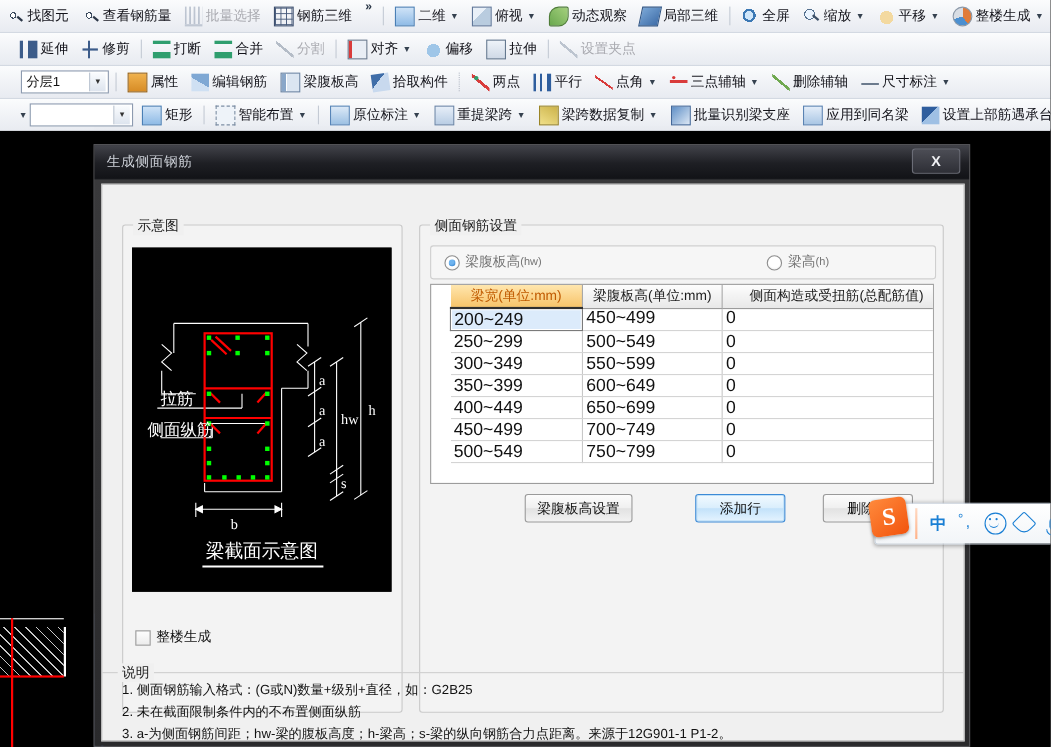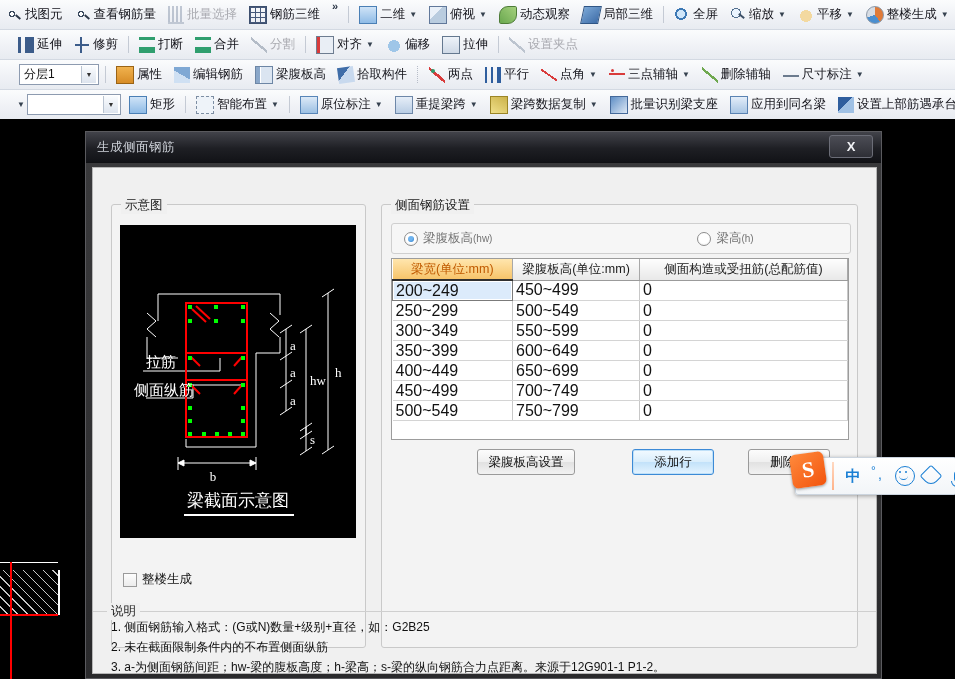--- a/index.html
+++ b/index.html
@@ -299,21 +299,21 @@
 
   
   #grid-wrap {
     position:absolute; left:9px; top:53px;
     width:458px; height:182px;
     border:1px solid #9c9c9c;
     background:#fff;
     box-sizing:border-box;
     overflow:hidden;
   }
-  table.grid { border-collapse: collapse; width: 100%; table-layout: fixed; }
+  table.grid { border-collapse: collapse; width: 100%; table-layout: fixed; margin-left: 17px; }
   table.grid th {
     height: 20px;
     font-weight: normal;
     font-size: 12.5px;
     color: #1b1b1b;
     background: linear-gradient(to bottom,#fdfdfd,#e8e8e8);
     border-right: 1px solid #a8a8a8;
     border-bottom: 1px solid #9b9b9b;
     padding: 0 3px;
   }

